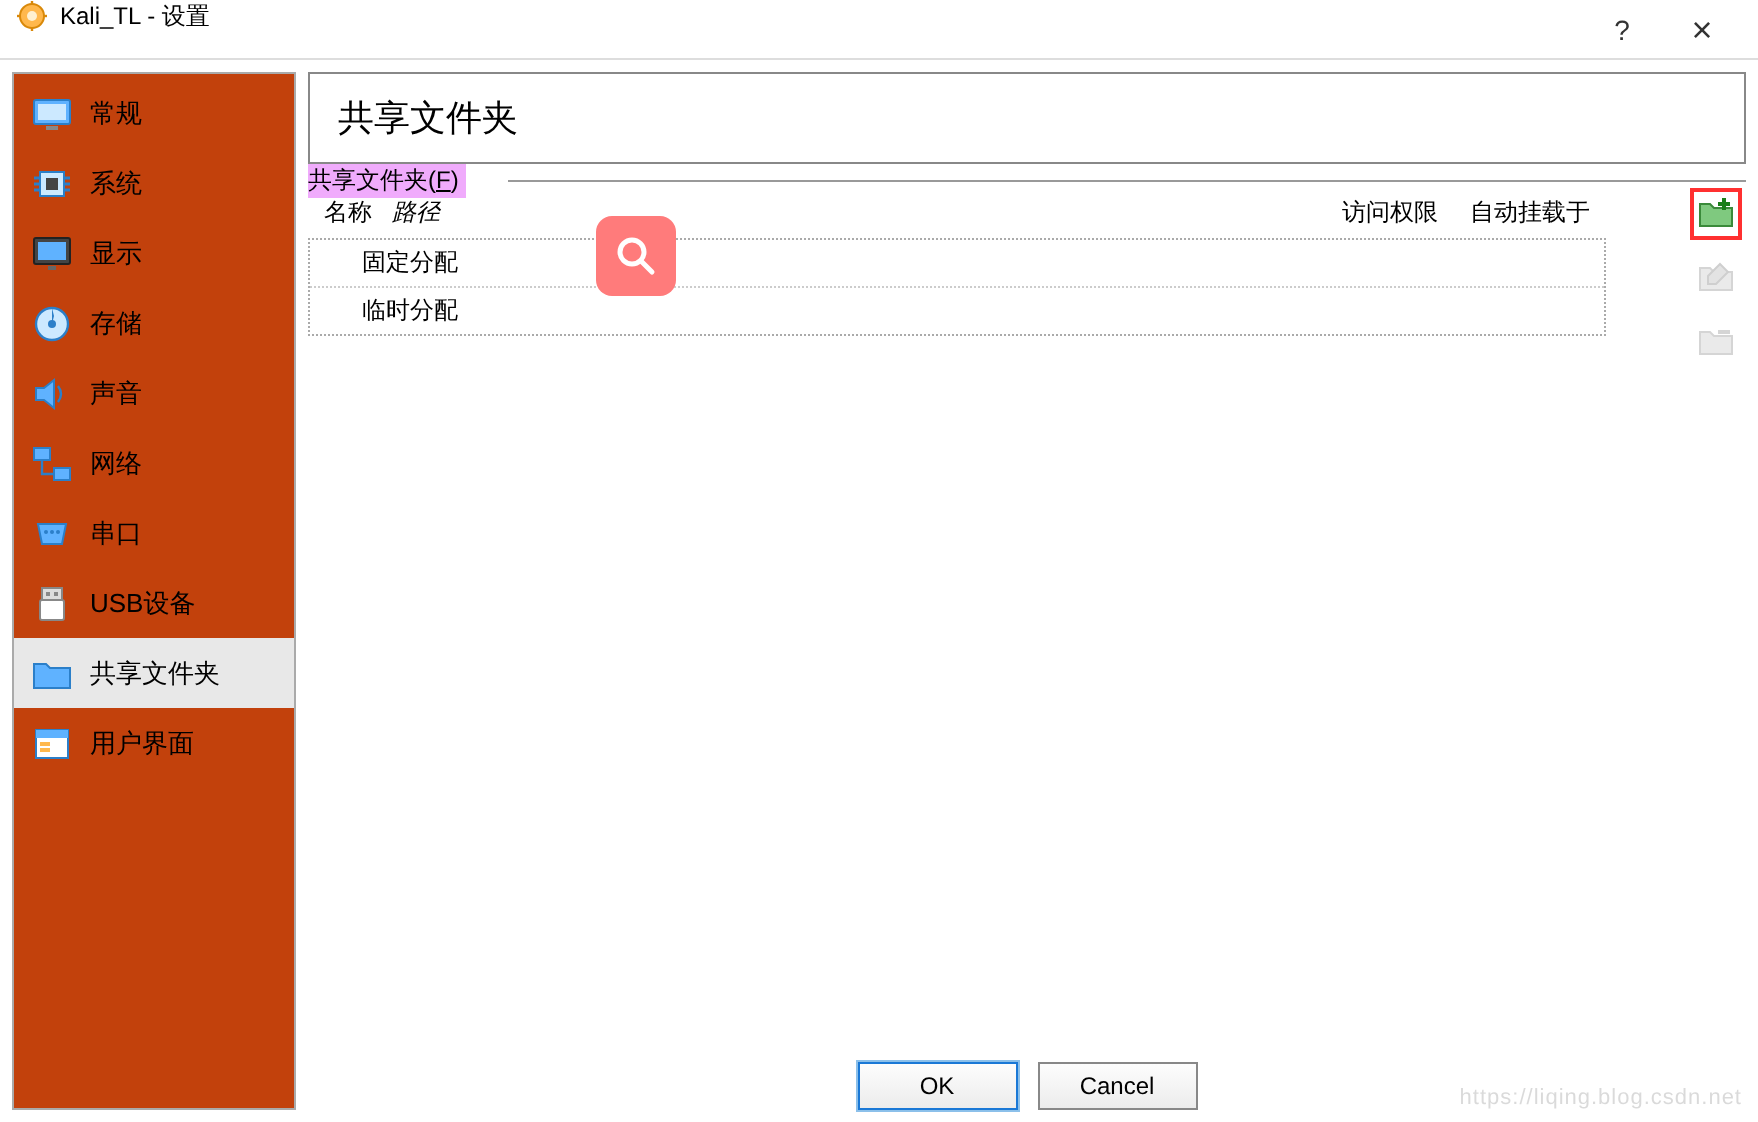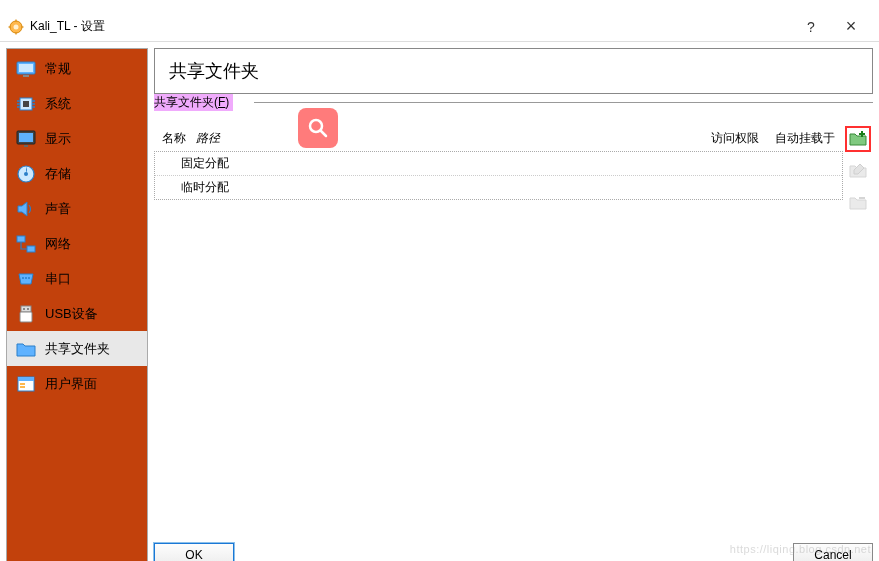--- a/index.html
+++ b/index.html
@@ -1,57 +1,57 @@
 <!DOCTYPE html>
 <html><head>
   <meta charset="utf-8">
   <style>
     * { margin: 0; padding: 0; box-sizing: border-box; font-family: "Microsoft YaHei", Arial, sans-serif; }
     body { background: #fff; width: 879px; height: 561px; overflow: hidden; position: relative; }
     
-    .titlebar { height: 30px; display: flex; align-items: center; padding: 0 8px; border-bottom: 1px solid #ddd; margin-top: 12px; }
+    .titlebar { height: 30px; display: flex; padding: 0 8px; border-bottom: 1px solid #ddd; }
     .titlebar-icon { width: 16px; height: 16px; margin-right: 6px; }
     .titlebar-title { font-size: 12px; flex: 1; }
     .titlebar-btn { width: 40px; height: 30px; display: flex; align-items: center; justify-content: center; font-size: 14px; color: #333; cursor: pointer; }
     
     .body-wrap { display: flex; height: 531px; }
     
     .sidebar { width: 142px; border: 1px solid #aaa; margin: 6px 0 6px 6px; padding: 2px 0; background: #c2410c; }
     .sidebar-item { display: flex; align-items: center; height: 35px; padding: 0 8px; cursor: pointer; font-size: 13px; }
     .sidebar-item.selected { background: #e8e8e8; }
     .sidebar-icon { width: 22px; height: 22px; margin-right: 8px; flex-shrink: 0; }
     
     .main { flex: 1; margin: 6px 6px 6px 6px; display: flex; flex-direction: column; }
     .header-box { border: 1px solid #888; padding: 10px 14px; }
     .header-title { font-size: 18px; font-weight: normal; }
     
     .fieldset-wrap { margin-top: 8px; position: relative; flex: 1; display: flex; flex-direction: column; }
     .legend { font-size: 12px; background: #f0abfc; position: absolute; top: -8px; left: 0; padding: 0 4px 0 0; z-index: 2; }
     .legend-underline { text-decoration: underline; }
     .legend-line { border-top: 1px solid #999; position: absolute; top: 0; left: 100px; right: 0; }
     
-    .table-wrap { margin-top: 24px; flex: 1; display: flex; }
+    .table-wrap { margin-top: 4px; flex: 1; display: flex; gap: 40px; }
     .table-area { flex: 1; }
     .table-header { display: flex; font-size: 12px; padding: 4px 0; }
     .th-name { width: 38px; padding-left: 8px; }
     .th-path { flex: 1; padding-left: 4px; font-style: italic; }
     .th-access { width: 60px; text-align: center; }
     .th-auto { width: 58px; text-align: right; }
     .th-at { width: 20px; text-align: left; }
     
     .table-body { border: 1px dotted #aaa; min-height: 44px; }
     .tree-row { font-size: 12px; padding: 3px 0 3px 26px; }
     .tree-row.first { border-bottom: 1px dotted #ccc; }
     
     .toolbar { width: 30px; display: flex; flex-direction: column; align-items: center; gap: 6px; padding-top: 0; }
     .tool-btn { width: 26px; height: 26px; display: flex; align-items: center; justify-content: center; cursor: pointer; }
     .tool-btn.highlighted { border: 2px solid #ff3030; }
     .tool-btn.disabled { opacity: 0.4; cursor: default; }
     
-    .footer { display: flex; justify-content: space-between; gap: 10px; padding: 10px 0 0 0; }
+    .footer { display: flex; justify-content: center; gap: 10px; padding: 10px 0 0 0; }
     .btn { width: 80px; height: 24px; font-size: 12px; border: 1px solid #888; background: linear-gradient(#fdfdfd, #ececec); cursor: pointer; }
     .btn.primary { border: 1px solid #1a78d6; outline: 1px solid #8cc0ea; }
     
     .search-overlay { position: absolute; left: 298px; top: 108px; width: 40px; height: 40px; background: #ff7b7b; border-radius: 8px; display: flex; align-items: center; justify-content: center; }
     
     .watermark { position: absolute; right: 8px; bottom: 6px; font-size: 11px; color: rgba(150,150,150,0.35); letter-spacing: 0.5px; }
   </style>
 </head>
 <body>
 

